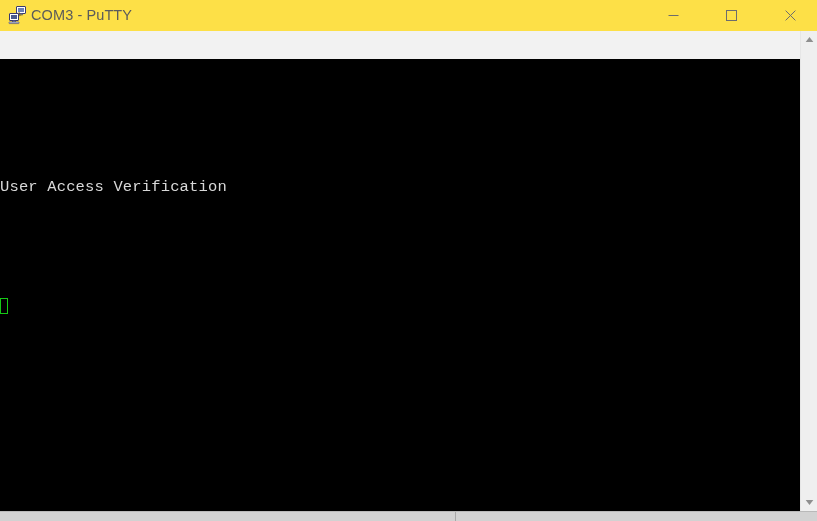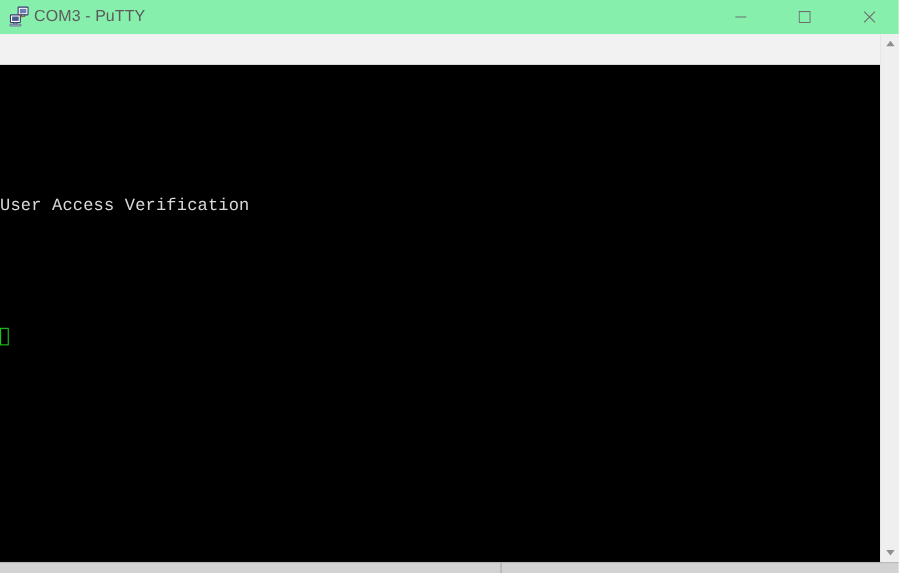--- a/index.html
+++ b/index.html
@@ -22,21 +22,21 @@
     overflow: hidden;
   }
 
   
   #titlebar {
     position: absolute;
     left: 0;
     top: 0;
     width: 817px;
     height: 31px;
-    background: #86efac;
+    background: #fde047;
     display: flex;
     align-items: center;
   }
 
   #app-icon {
     position: absolute;
     left: 8px;
     top: 5px;
     width: 20px;
     height: 20px;

